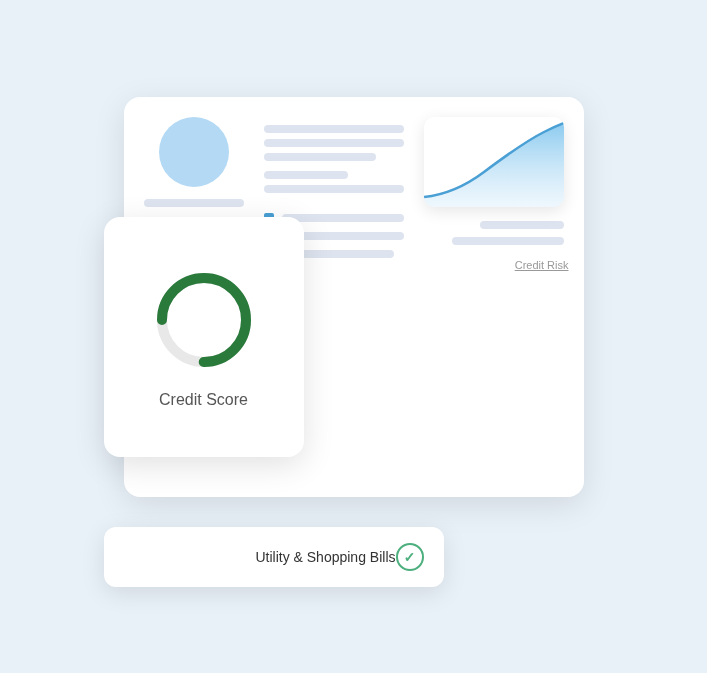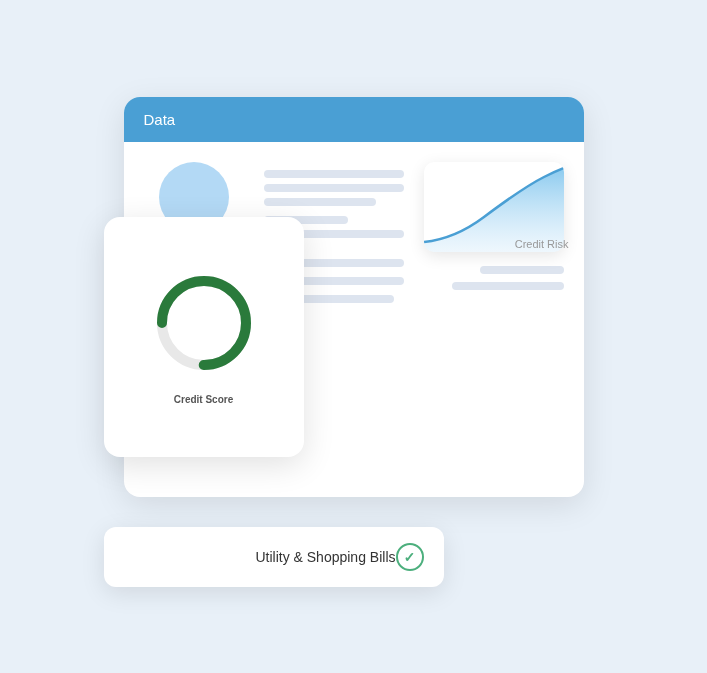--- a/index.html
+++ b/index.html
@@ -161,23 +161,23 @@
       height: 110px;
     }
 
     .donut-container svg {
       width: 110px;
       height: 110px;
       transform: rotate(-90deg);
     }
 
     .credit-score-label {
-      font-size: 10px;
+      font-size: 16px;
       color: #555;
-      font-weight: 700;
+      font-weight: 400;
     }
 
     
     .utility-card {
       position: absolute;
       bottom: 30px;
       left: 40px;
       width: 340px;
       height: 60px;
       background: white;
@@ -209,36 +209,34 @@
     .check-mark {
       color: #4caf7d;
       font-size: 14px;
       font-weight: bold;
       line-height: 1;
     }
 
     
     .chart-label-area {
       position: absolute;
-      top: 181px;
+      top: 202px;
       right: 75px;
       font-size: 11px;
       color: #999;
       z-index: 5;
+      text-decoration: underline;
     }
   </style>
 </head>
 <body>
 
 <div class="scene">
 
   <div class="data-card">
-    <div class="data-card-header">
-      <span>Data</span>
-    </div>
     <div class="data-card-body">
 
       <div class="data-left">
         <div class="avatar-circle"></div>
         <div class="skeleton-line medium"></div>
         <div class="skeleton-line short"></div>
         <div class="skeleton-line medium"></div>
       </div>
 
       <div class="data-middle">

